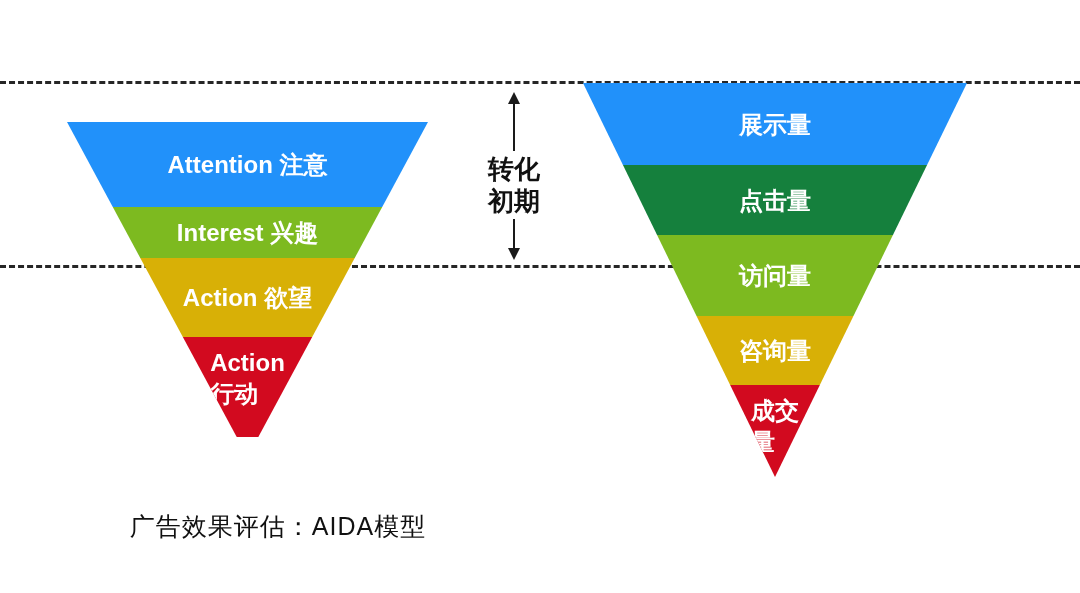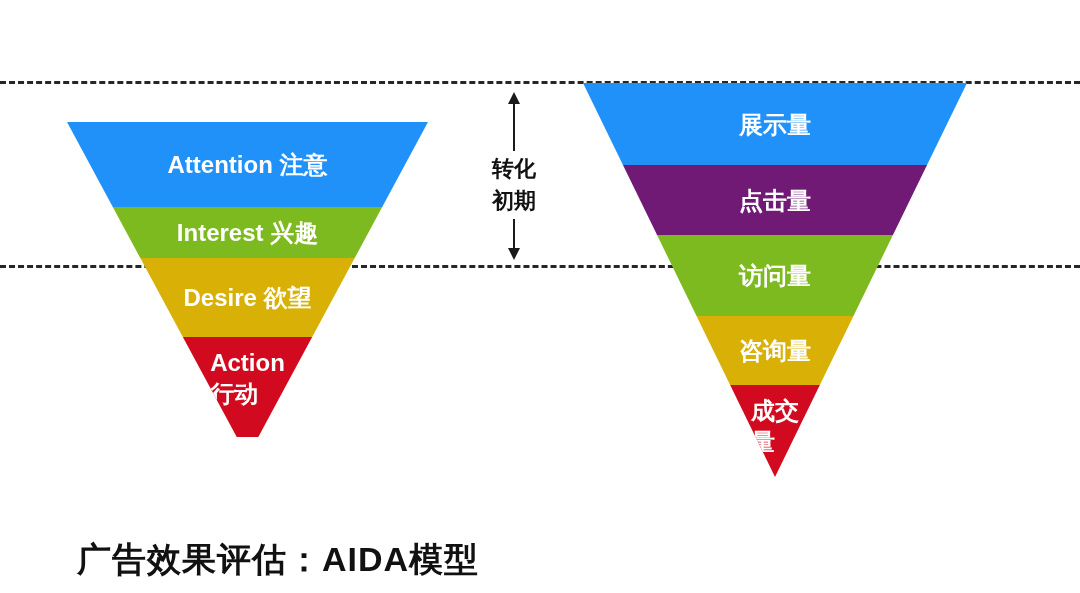--- a/index.html
+++ b/index.html
@@ -45,28 +45,28 @@
   .arrowhead{
     position:absolute;left:514px;width:0;height:0;
     transform:translateX(-50%);
     border-left:6px solid transparent;border-right:6px solid transparent;
   }
   #arrowhead-up{top:92px;border-bottom:12px solid #1a1a1a;}
   #arrowhead-down{top:248px;border-top:12px solid #1a1a1a;}
   .arrow-label{
     position:absolute;left:514px;top:151px;transform:translateX(-50%);
     background:#ffffff;padding:2px 6px;
-    color:#111111;font-weight:bold;font-size:22px;line-height:32px;
+    color:#111111;font-weight:bold;font-size:26px;line-height:32px;
     text-align:center;white-space:nowrap;
   }
   .arrow-label span{display:block;}
 
   .caption{
-    position:absolute;top:537px;transform:translateX(-50%);
-    color:#111111;font-weight:bold;font-size:34px;white-space:nowrap;
+    position:absolute;top:510px;transform:translateX(-50%);
+    color:#111111;font-weight:normal;font-size:25px;white-space:nowrap;
     letter-spacing:1px;
   }
   #caption-left{left:278px;}
   #caption-right{left:775px;}
 </style>
 </head>
 <body>
 
 <div class="canvas">
 
@@ -81,40 +81,40 @@
       </div>
     </div>
     <div class="layer" style="height: 51px; background: rgb(125, 186, 32);">
       <div class="layer-label">
         <span>Interest 兴趣</span>
 
       </div>
     </div>
     <div class="layer" style="height: 79px; background: rgb(216, 176, 6);">
       <div class="layer-label">
-        <span>Desire 欲望</span>
+        <span>Action 欲望</span>
 
       </div>
     </div>
     <div class="layer tip" style="height: 100px; background: rgb(210, 10, 31);">
       <div class="layer-label">
         <span>Action</span>
         <span>行动</span>
       </div>
     </div>
   </div>
 
   <div id="funnel-right" class="funnel">
     <div class="layer" style="height: 82px; background: rgb(33, 145, 250);">
       <div class="layer-label">
         <span>展示量</span>
 
       </div>
     </div>
-    <div class="layer" style="height: 70px; background: #701a75;">
+    <div class="layer" style="height: 70px; background: #15803d;">
       <div class="layer-label">
         <span>点击量</span>
 
       </div>
     </div>
     <div class="layer" style="height: 81px; background: rgb(125, 186, 32);">
       <div class="layer-label">
         <span>访问量</span>
 
       </div>

